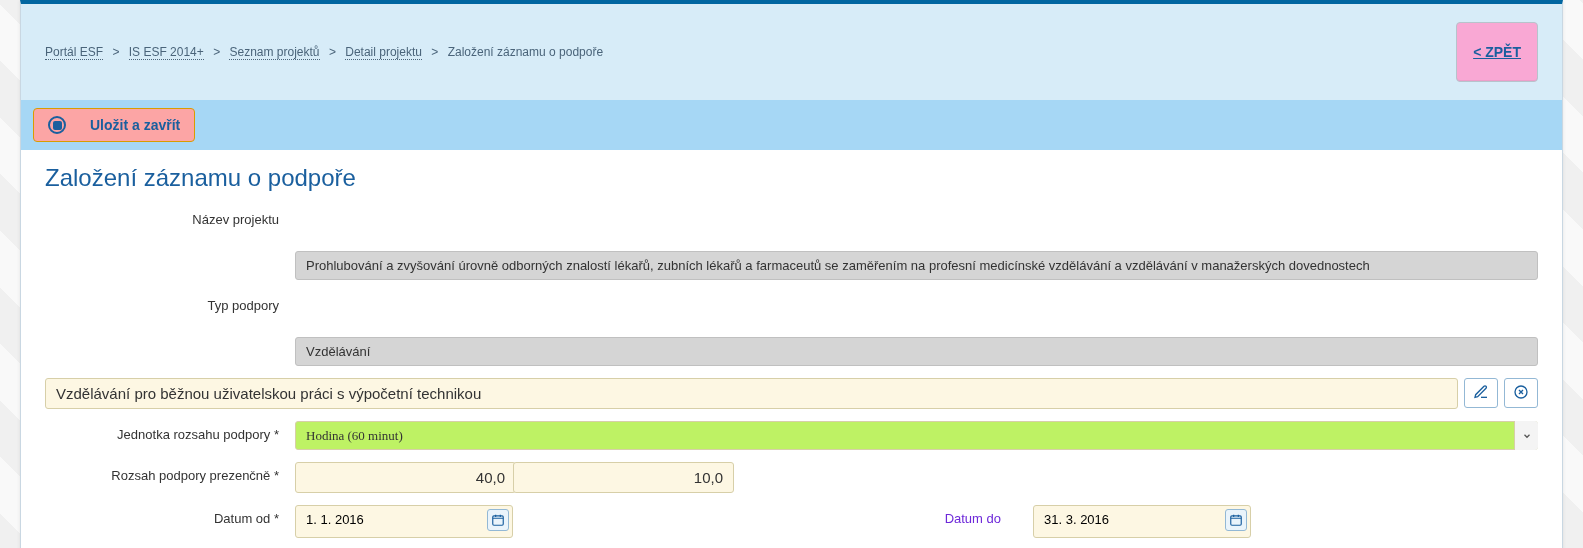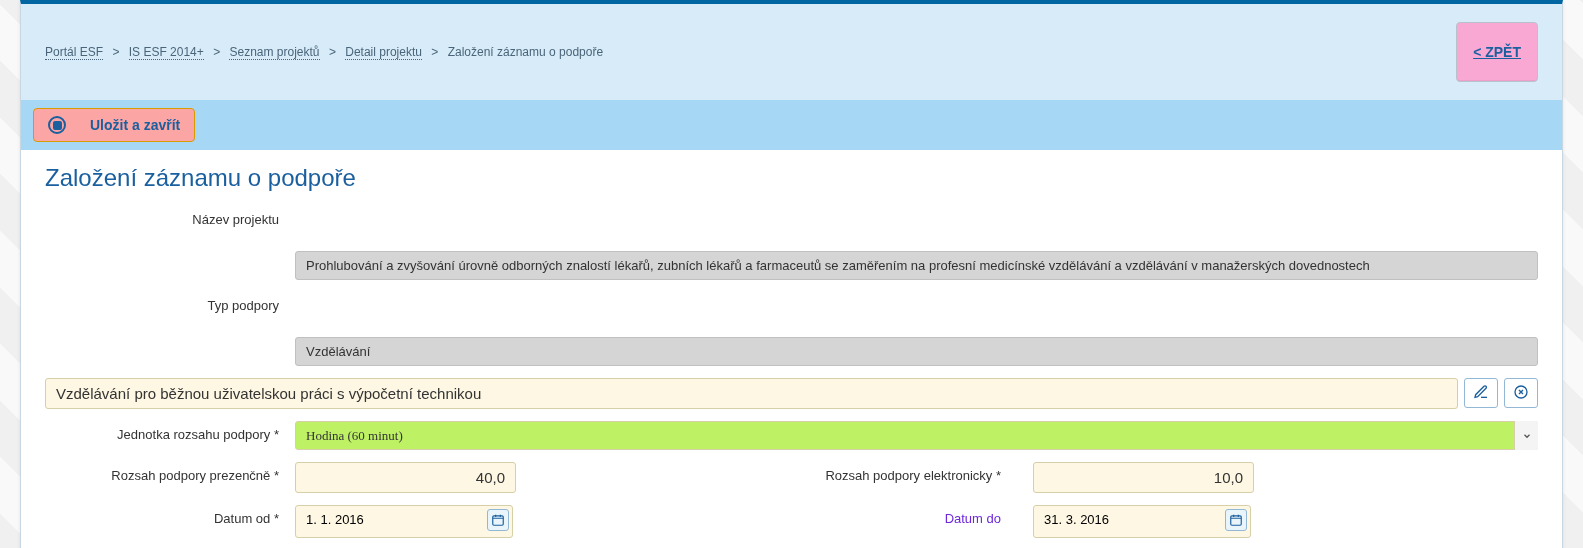--- a/index.html
+++ b/index.html
@@ -271,23 +271,20 @@
           </span>
         </div>
       </div>
     </div>
 
     <div class="form-row double-row">
       <div class="label-col">Rozsah podpory prezenčně *</div>
       <div class="field-col" style="flex:none;">
         <div class="num-wrap"><input class="input-field input-num" value="40,0" style=""></div>
       </div>
-      <div class="label2" style="flex:none; padding-top:6px; font-size:13px; color:#333;">
-        <span style="display:inline-block; width:100%; text-align:right; padding-right:16px;">Rozsah podpory elektronicky *</span>
-      </div>
       <div class="field-col" style="flex:none;">
         <div class="num-wrap"><input class="input-field input-num" value="10,0" style=""></div>
       </div>
     </div>
 
     <div class="form-row double-row">
       <div class="label-col">Datum od *</div>
       <div class="field-col" style="flex:none;">
         <div class="date-wrap">
           <input class="date-input" value="1. 1. 2016" style="">

